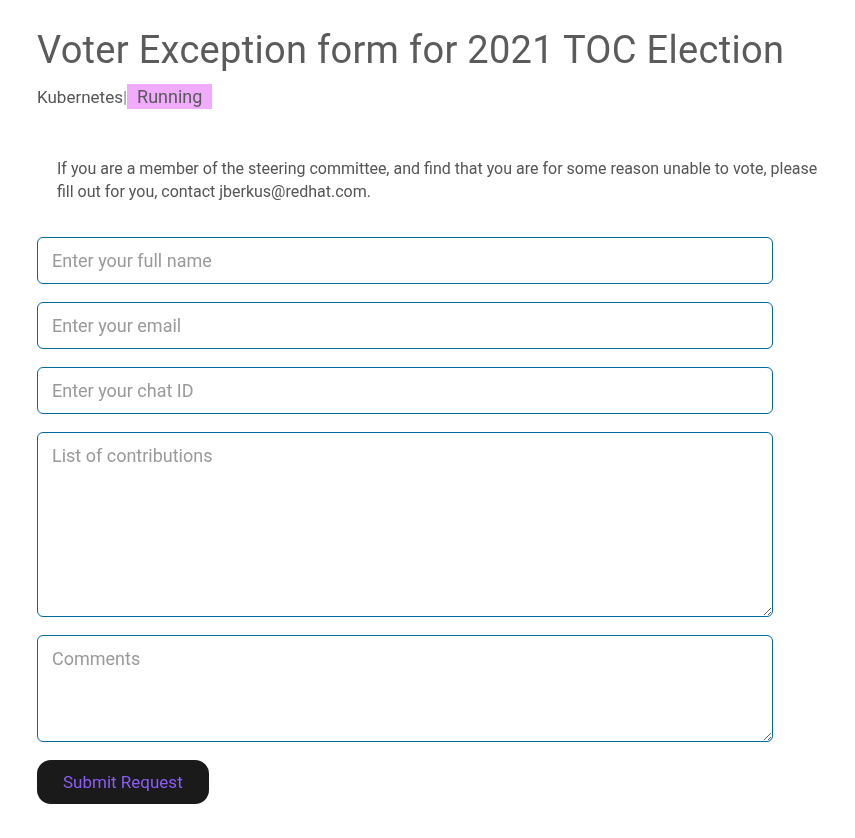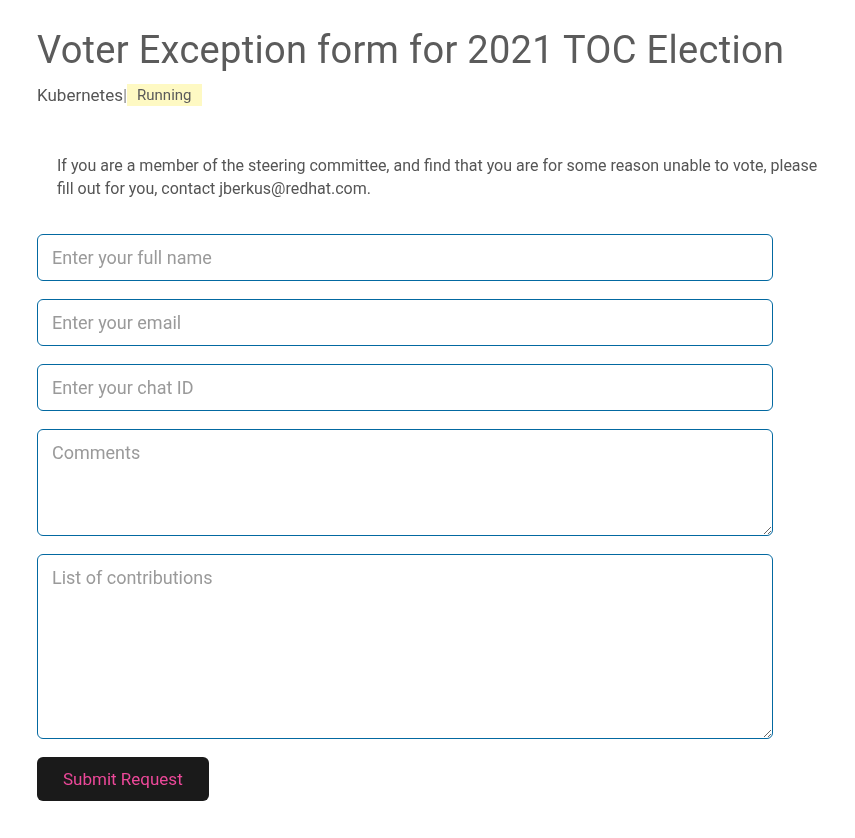--- a/index.html
+++ b/index.html
@@ -29,23 +29,23 @@
     }
     .project-name {
       font-size: 17px;
       color: #555;
     }
     .meta-separator {
       font-size: 17px;
       color: #888;
     }
     .status-badge {
-      background: #fef9c3;
+      background: #f0abfc;
       color: #5a5a5a;
-      font-size: 15px;
+      font-size: 18px;
       padding: 2px 10px;
     }
     .description {
       font-size: 16px;
       color: #555;
       line-height: 1.45;
       margin-bottom: 34px;
       max-width: 820px;
       margin-left: 20px;
     }
@@ -67,23 +67,23 @@
       resize: both;
     }
     .contributions-field {
       height: 185px;
     }
     .comments-field {
       height: 107px;
     }
     .submit-button {
       background: #1a1a1a;
-      color: #ec4899;
+      color: #8b5cf6;
       border: none;
-      border-radius: 6px;
+      border-radius: 14px;
       padding: 12px 26px;
       font-size: 17px;
       cursor: pointer;
       font-family: inherit;
     }
   </style>
 </head>
 <body>
 
 <h1 class="page-title">Voter Exception form for 2021 TOC Election</h1>
@@ -93,16 +93,16 @@
   <span class="meta-separator">|</span>
   <span class="status-badge">Running</span>
 </div>
 
 <p class="description">If you are a member of the steering committee, and find that you are for some reason unable to vote, please fill out for you, contact jberkus@redhat.com.</p>
 
 <form>
   <input type="text" class="form-field" placeholder="Enter your full name" style="">
   <input type="text" class="form-field" placeholder="Enter your email" style="">
   <input type="text" class="form-field" placeholder="Enter your chat ID" style="">
+  <textarea class="form-field contributions-field" placeholder="List of contributions" style=""></textarea>
   <textarea class="form-field comments-field" placeholder="Comments" style=""></textarea>
-  <textarea class="form-field contributions-field" placeholder="List of contributions" style=""></textarea>
   <button type="button" class="submit-button">Submit Request</button>
 </form>
 
 </body></html>

